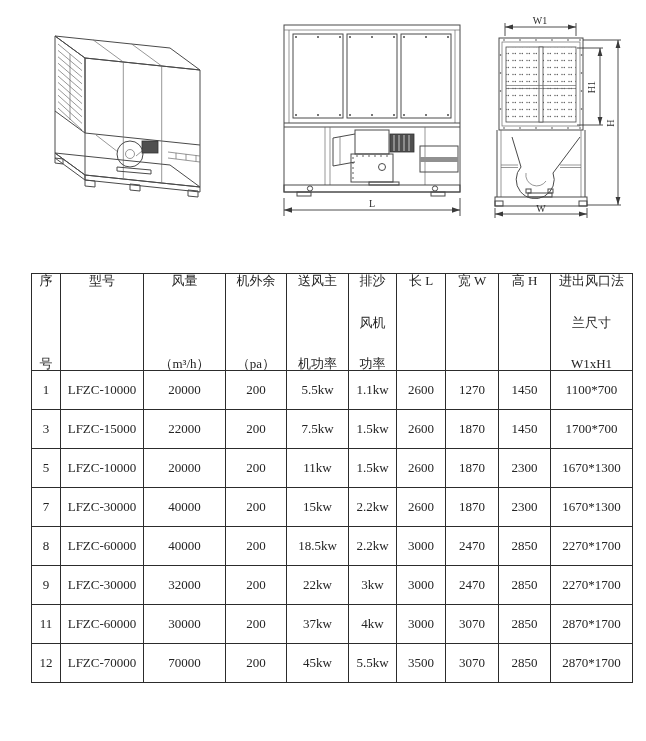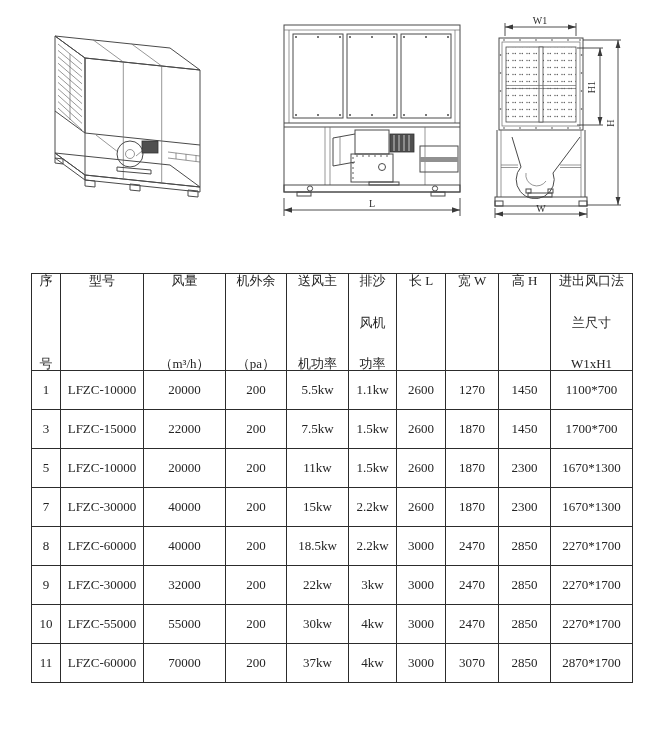--- a/index.html
+++ b/index.html
@@ -393,39 +393,39 @@
           <td>32000</td>
           <td>200</td>
           <td>22kw</td>
           <td>3kw</td>
           <td>3000</td>
           <td>2470</td>
           <td>2850</td>
           <td>2270*1700</td>
       </tr>
       <tr>
-        <td>10</td>
-          <td>LFZC-55000</td>
-          <td>55000</td>
-          <td>200</td>
-          <td>30kw</td>
-          <td>4kw</td>
-          <td>3000</td>
-          <td>2470</td>
-          <td>2850</td>
-          <td>2270*1700</td>
-      </tr>
-      <tr>
         <td>11</td>
           <td>LFZC-60000</td>
-          <td>70000</td>
+          <td>30000</td>
           <td>200</td>
           <td>37kw</td>
           <td>4kw</td>
           <td>3000</td>
           <td>3070</td>
           <td>2850</td>
           <td>2870*1700</td>
       </tr>
+      <tr>
+        <td>12</td>
+          <td>LFZC-70000</td>
+          <td>70000</td>
+          <td>200</td>
+          <td>45kw</td>
+          <td>5.5kw</td>
+          <td>3500</td>
+          <td>3070</td>
+          <td>2850</td>
+          <td>2870*1700</td>
+      </tr>
     </tbody>
   </table>
 
 </div>
 
 </body></html>

